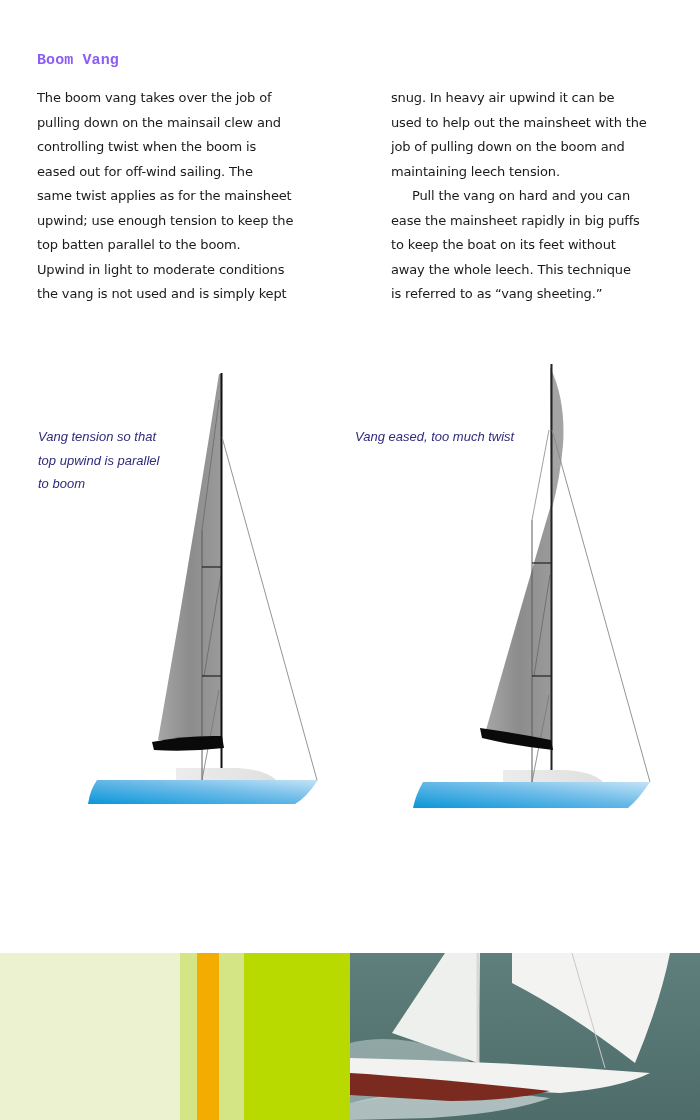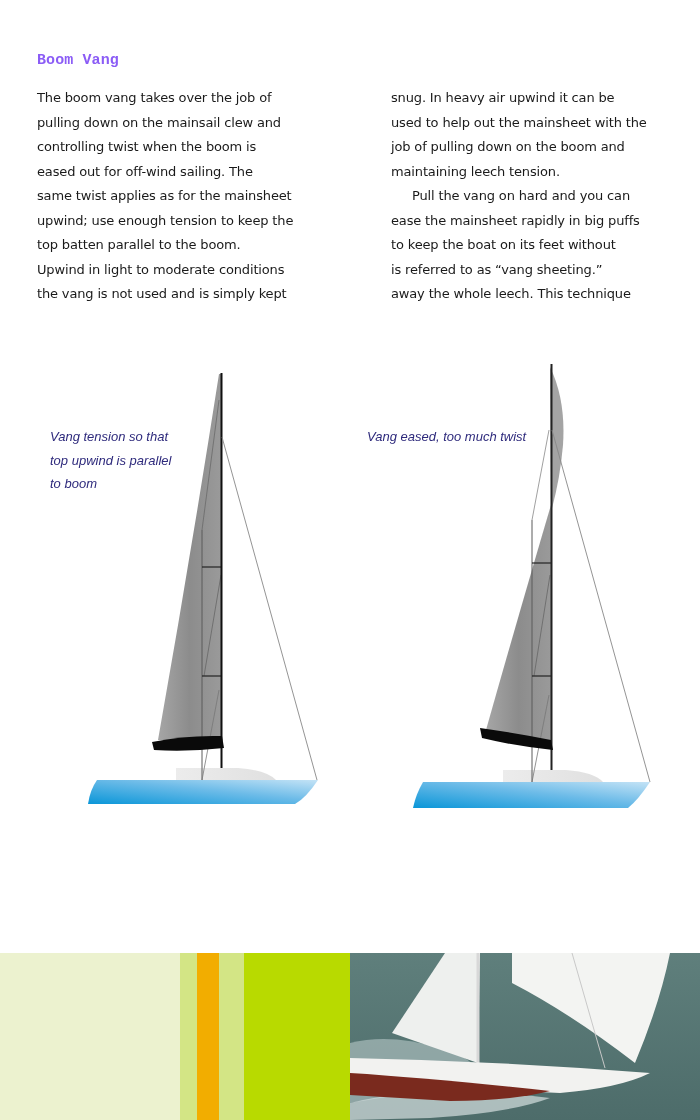--- a/index.html
+++ b/index.html
@@ -23,21 +23,20 @@
   }
   .col.left { left: 37px; }
   .col.right { left: 363px; margin-left: 28px; }
   .line { display: block; white-space: nowrap; }
   .indent { padding-left: 21px; }
   .caption {
     position: absolute;
     font-family: "Liberation Sans", sans-serif;
     font-style: italic; font-size: 13px; line-height: 23.5px;
     color: #2e2a7c;
-    margin-left: 12px;
   }
   .cap-left { left: 38px; top: 425px; }
   .cap-right { left: 355px; top: 425px; text-align: center; }
   .cap-line { display: block; white-space: nowrap; }
   svg.diagram { position: absolute; left: 0; top: 0; }
   .band { position: absolute; top: 953px; height: 167px; }
   .photo { position: absolute; left: 350px; top: 953px; width: 350px; height: 167px; overflow: hidden; }
 </style>
 </head>
 <body>
@@ -57,22 +56,22 @@
 </div>
 
 <div class="col right">
   <span class="line">snug. In heavy air upwind it can be</span>
   <span class="line">used to help out the mainsheet with the</span>
   <span class="line">job of pulling down on the boom and</span>
   <span class="line">maintaining leech tension.</span>
   <span class="line indent">Pull the vang on hard and you can</span>
   <span class="line">ease the mainsheet rapidly in big puffs</span>
   <span class="line">to keep the boat on its feet without</span>
+  <span class="line">away the whole leech. This technique</span>
   <span class="line">is referred to as “vang sheeting.”</span>
-  <span class="line">away the whole leech. This technique</span>
 </div>
 
 <div class="caption cap-left">
   <span class="cap-line">Vang tension so that</span>
   <span class="cap-line">top upwind is parallel</span>
   <span class="cap-line">to boom</span>
 </div>
 
 <div class="caption cap-right">
   <span class="cap-line">Vang eased, too much twist</span>

